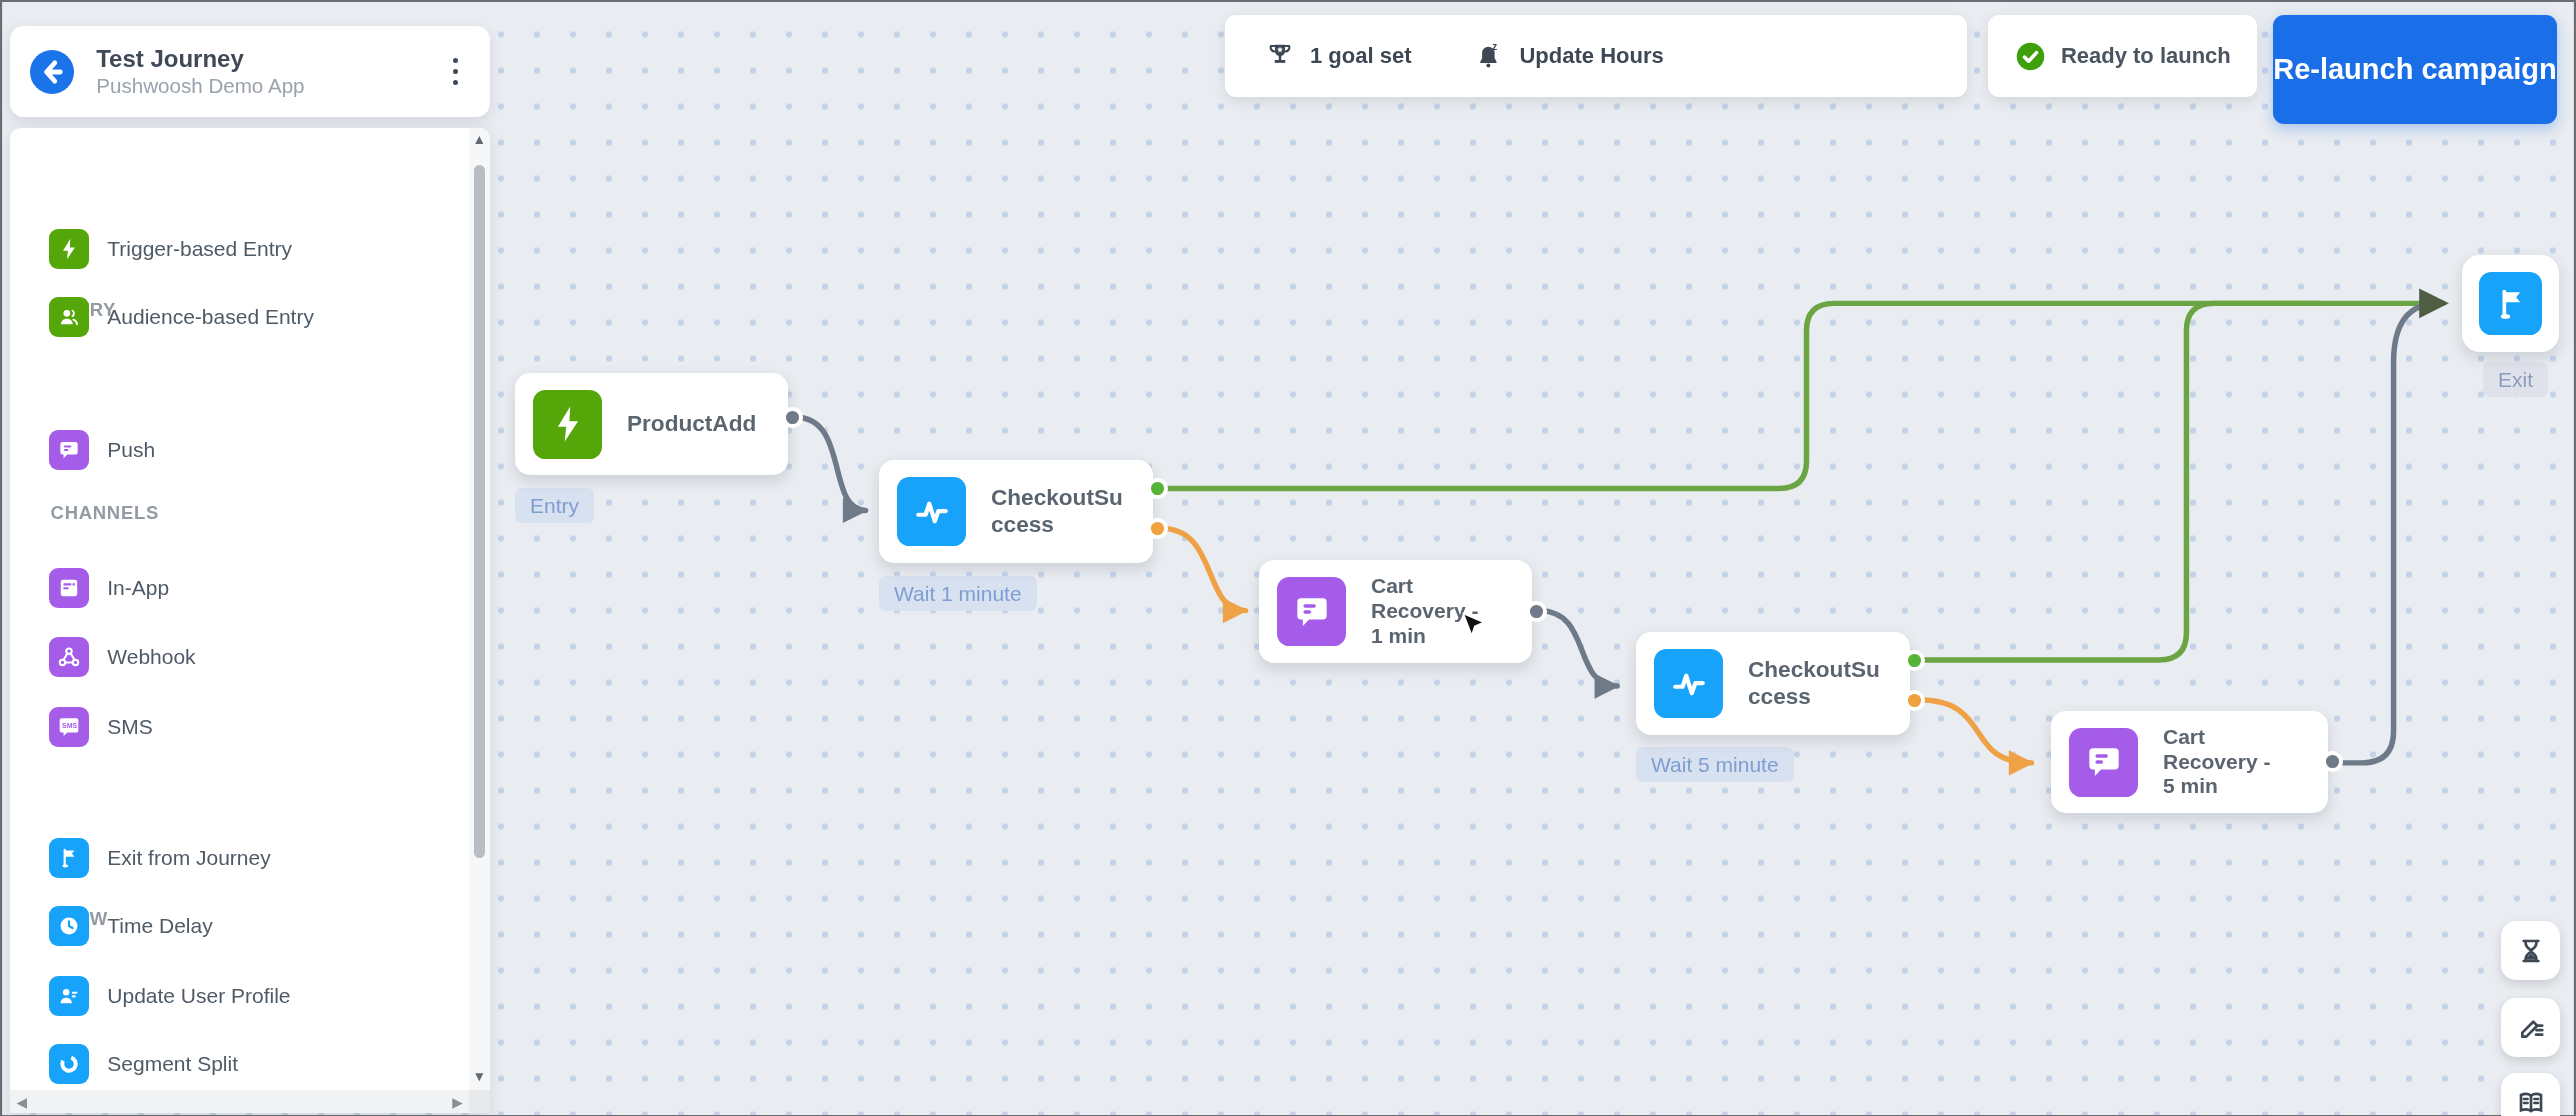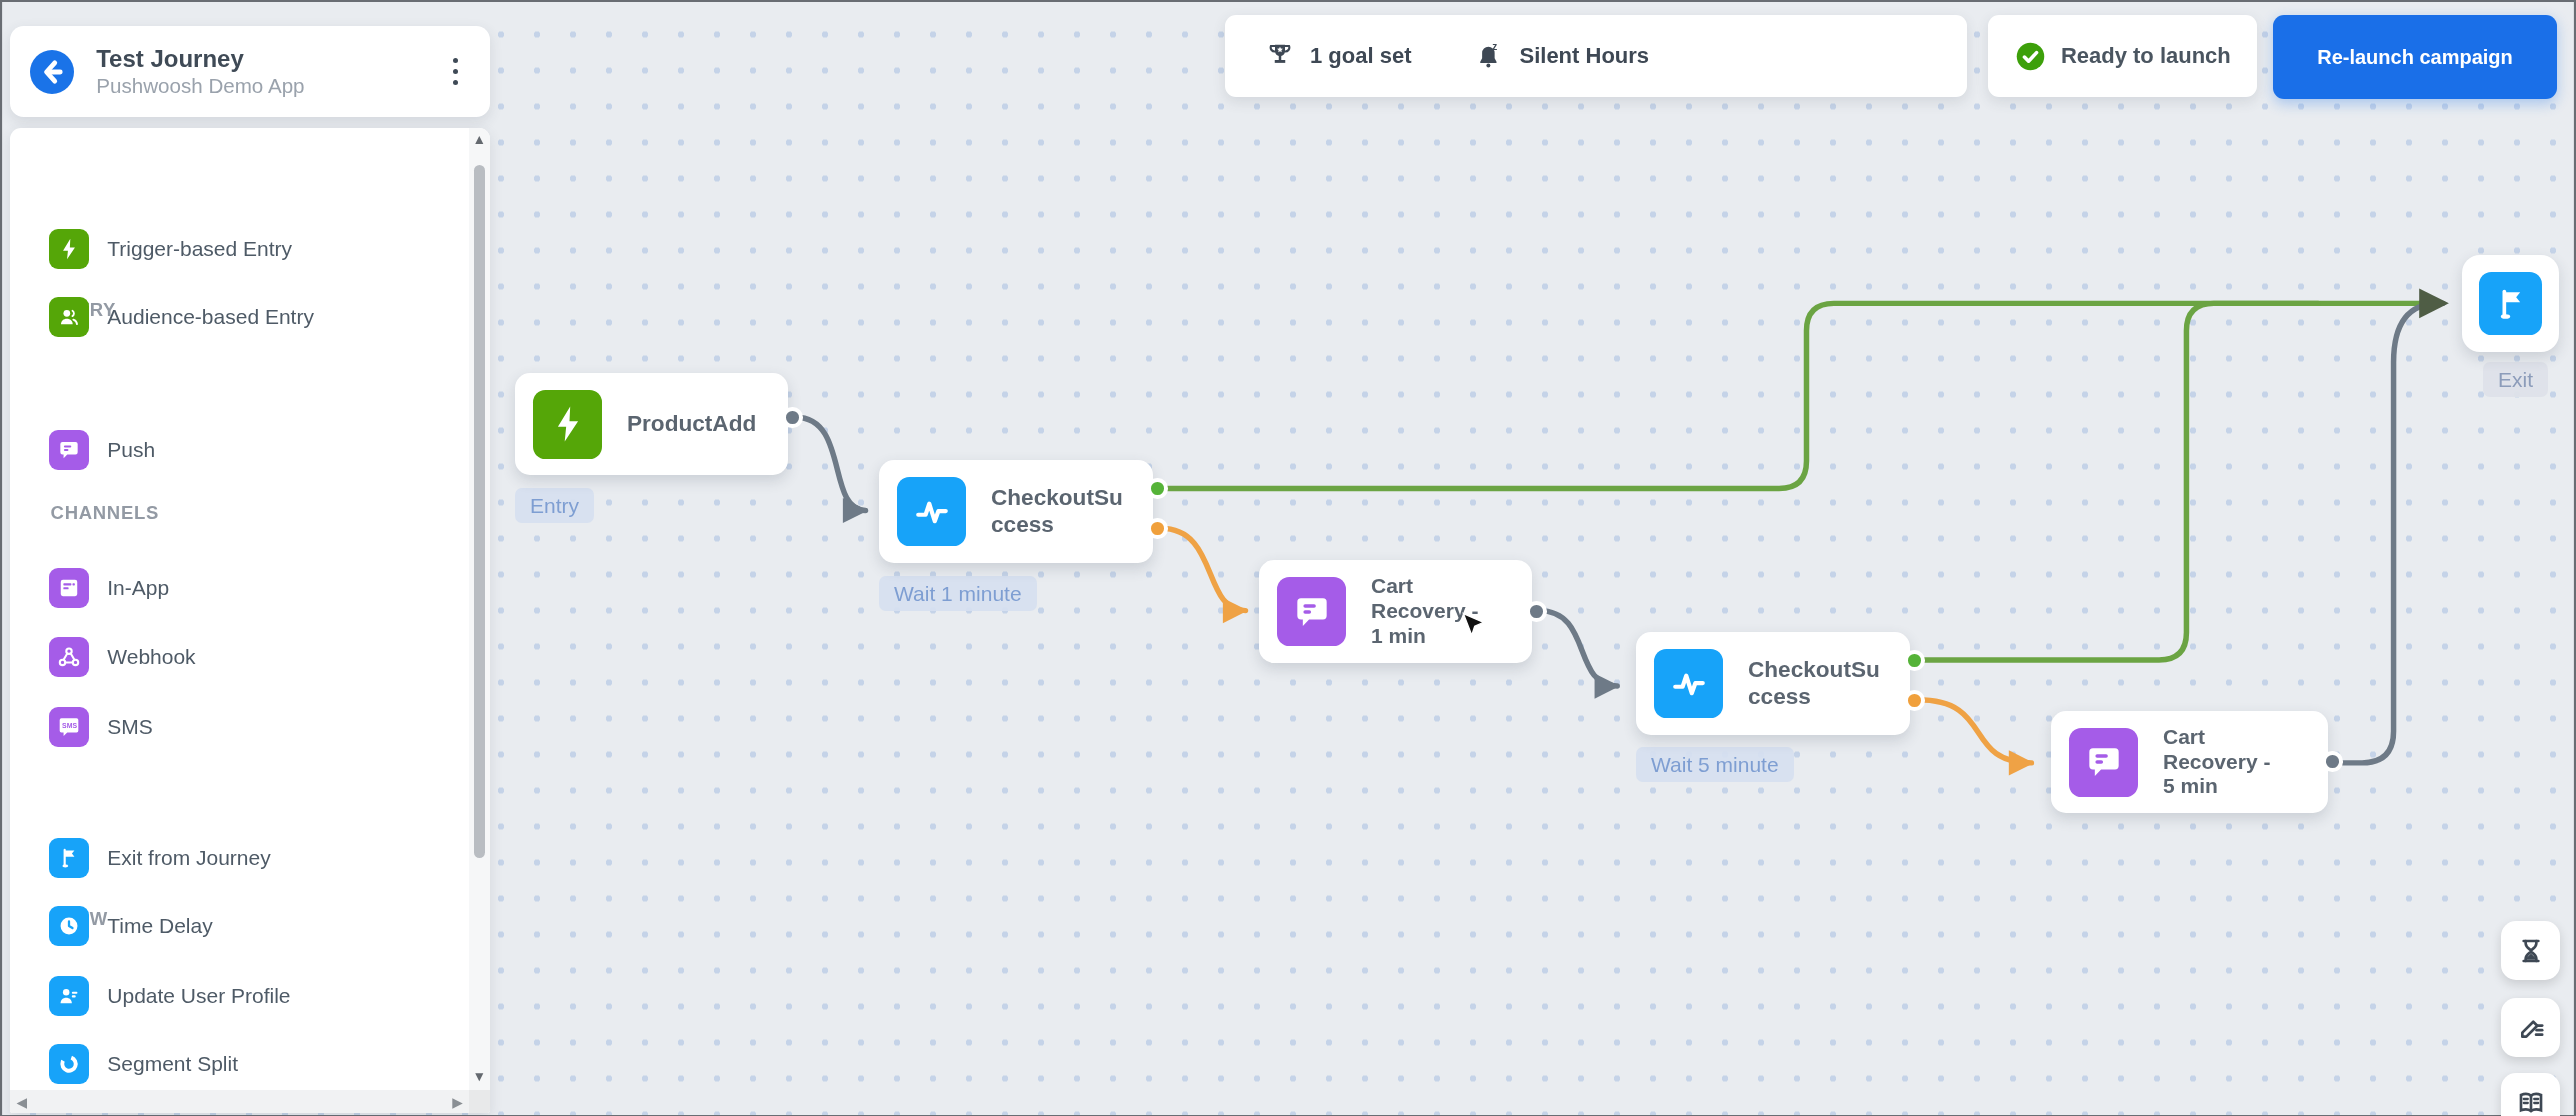--- a/index.html
+++ b/index.html
@@ -28,22 +28,22 @@
 
   
   .goal-card { position:absolute; left:1225px; top:15px; width:742px; height:82px; z-index:20;
     border-radius:11px; display:flex; align-items:center; padding:0 40px; gap:63px; }
   .tool-item { display:flex; align-items:center; gap:15px; color:#3e4854; font-size:22px; font-weight:600; cursor:pointer;justify-content:flex-end; }
   .tool-item svg { width:30px; height:30px; }
   .ready-card { position:absolute; left:1988px; top:15px; width:269px; height:82px; z-index:20;
     border-radius:11px; display:flex; align-items:center; justify-content:center; gap:13.7px;
     color:#4a5560; font-size:22px; font-weight:600; }
   .ready-card svg { width:33px; height:33px; }
-  .launch-btn { position:absolute; left:2273px; top:15px; width:284px; height:84px; z-index:20;
-    background:#1a6fe8; border:none; border-radius:11px; color:#fff; font-size:20px; font-weight:bold;
+  .launch-btn { position:absolute; left:2273px; top:15px; width:284px; height:109px; z-index:20;
+    background:#1a6fe8; border:none; border-radius:11px; color:#fff; font-size:29px; font-weight:bold;
     font-family:"Liberation Sans", sans-serif; cursor:pointer; box-shadow:0 4.1px 12.3px rgba(26,111,232,.3); }
 
   
   .sidebar { position:absolute; left:9.6px; top:128px; width:480px; height:985px; z-index:20;
     background:#fff; border-radius:11px 11px 2.7px 2.7px; box-shadow:0 4.1px 12.3px rgba(55,65,85,.12); overflow:hidden; }
   .side-label { position:absolute; left:41px; font-size:18.5px; font-weight:bold; color:#939aa4; letter-spacing:0.7px; }
   .side-item { position:absolute; left:26px; width:412px; height:69px; display:flex; align-items:center; gap:18px;
     padding-left:13.7px; border-radius:9.6px; cursor:grab; }
   .side-tile { width:40px; height:40px; border-radius:9px; display:flex; align-items:center; justify-content:center; flex:0 0 auto; }
   .side-tile svg { width:26px; height:26px; }
@@ -141,21 +141,21 @@
       <path d="M12 4.6l.7 1.4 1.6.2-1.2 1.1.3 1.6-1.4-.8-1.4.8.3-1.6-1.2-1.1 1.6-.2z" fill="#fff"></path>
     </svg>
     <span>1 goal set</span>
   </div>
   <div class="tool-item">
     <svg viewBox="0 0 24 24" fill="#3e4854" style="font-size:32px">
       <path d="M11.5 4.5a5 5 0 00-5 5v4.2L5 16.6v.9h13v-.9l-1.5-2.9V9.5a5 5 0 00-5-5z"></path>
       <circle cx="11.5" cy="19.6" r="1.6"></circle>
       <text x="14.6" y="7.4" font-size="8" font-weight="bold" font-family="Liberation Sans, sans-serif">z</text>
     </svg>
-    <span>Silent Hours</span>
+    <span>Update Hours</span>
   </div>
 </div>
 
 <div class="card ready-card">
   <svg viewBox="0 0 24 24">
     <circle cx="12" cy="12" r="10" fill="#3da00a"></circle>
     <path d="M7.6 12.4 L10.6 15.4 L16.4 9.2" fill="none" stroke="#fff" stroke-width="2.6" stroke-linecap="round" stroke-linejoin="round"></path>
   </svg>
   <span>Ready to launch</span>
 </div>

